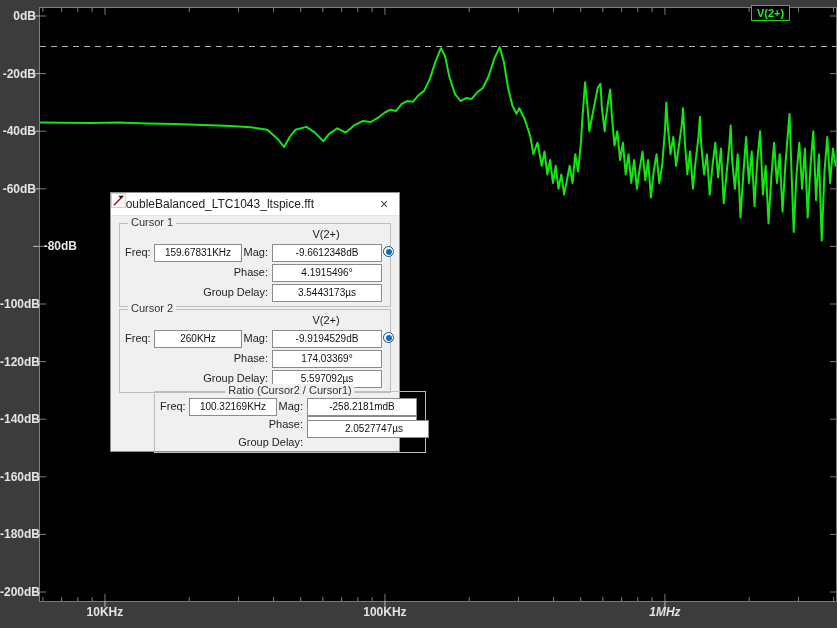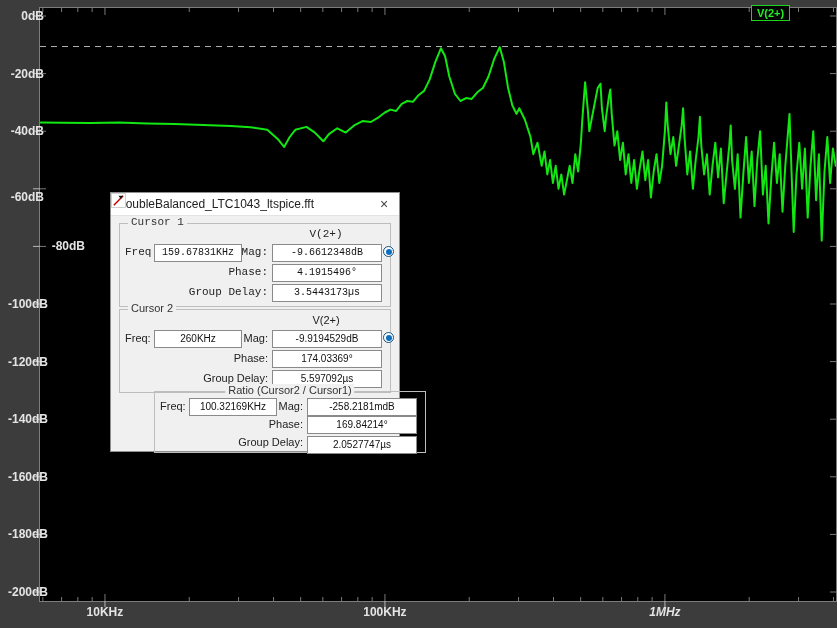--- a/index.html
+++ b/index.html
@@ -1,55 +1,55 @@
 <!DOCTYPE html>
 <html><head>
 <meta charset="utf-8">
 <style>
   html,body{margin:0;padding:0;background:#2e2e2e;}
   .screen{position:relative;width:837px;height:628px;background:#3c3c3c;overflow:hidden;
           font-family:"Liberation Sans",sans-serif;}
   .screen svg{position:absolute;left:0;top:0;}
   .axis-label{position:absolute;color:#e4e4e4;font-size:12px;font-weight:600;line-height:14px;}
-  .ylab{left:0;width:36px;text-align:right;padding-left:8px;}
+  .ylab{left:0;width:36px;text-align:right;}
   .xlab{width:80px;text-align:center;top:605px;}
   .legend{position:absolute;left:751px;top:5px;background:#050505;border:1px solid #1bd41b;
           color:#22ef22;font-size:11px;font-weight:700;padding:0 5px;line-height:14px;}
   
   .dialog{position:absolute;left:110px;top:192px;width:288px;height:258px;background:#f0f0f0;
           border:1px solid #8f8f8f;box-shadow:3px 4px 10px rgba(0,0,0,.5);font-size:11px;color:#1a1a1a;}
   .dlg-title{height:22px;background:#ffffff;display:flex;align-items:center;gap:5px;padding:0 6px;
              border-bottom:1px solid #e3e3e3;}
   .dlg-title .ttl{font-size:12px;color:#222;white-space:nowrap;overflow:hidden;}
   .dlg-close{margin-left:auto;width:18px;height:18px;text-align:center;line-height:18px;
              font-size:14px;color:#444;cursor:pointer;}
   .dlg-body{position:absolute;top:22px;left:0;right:0;bottom:0;}
   .group{position:absolute;left:8px;width:270px;border:1px solid #bdbdbd;}
-  .g1{top:8px;height:82px;font-family:Liberation Mono, monospace;}
+  .g1{top:8px;height:82px;}
   .g2{top:94px;height:82px;}
   .g3{top:176px;height:60px;margin-left:35px;}
   .gtitle{position:absolute;top:-8px;left:8px;background:#f0f0f0;padding:0 3px;color:#333;}
   .gtitle.center{left:50%;transform:translateX(-50%);white-space:nowrap;}
   .vlabel{position:absolute;top:4px;left:152px;width:108px;text-align:center;color:#222;}
   .flab{position:absolute;left:5px;color:#222;}
   .fbox{position:absolute;left:34px;width:86px;}
   .rlab{position:absolute;left:58px;width:90px;text-align:right;color:#222;}
   .vbox{position:absolute;left:152px;width:108px;}
   .box{height:16px;line-height:16px;background:#fff;border:1px solid #8a8a8a;text-align:center;
        white-space:nowrap;overflow:hidden;font-size:10px;color:#111;}
   .radio{position:absolute;left:263px;width:11px;height:11px;border-radius:50%;
          border:1px solid #12527e;background:#fff;box-sizing:border-box;}
   .radio.checked::after{content:"";position:absolute;left:1.5px;top:1.5px;width:6px;height:6px;
          border-radius:50%;background:#0b6fc0;}
   .row1{top:20px;} .row1l{top:22px;}
   .row2{top:40px;} .row2l{top:42px;}
   .row3{top:60px;} .row3l{top:62px;}
   .g3 .row1{top:6px;}  .g3 .row1l{top:8px;}
   .g3 .row2{top:24px;} .g3 .row2l{top:26px;}
-  .g3 .row3{top:44px;} .g3 .row3l{top:44px;}
+  .g3 .row3{top:28px;padding-left:12px;} .g3 .row3l{top:44px;}
 </style>
 </head>
 <body>
 
 <div class="screen">
 
   <svg id="plot-svg" width="837" height="628" viewBox="0 0 837 628">
       <rect x="39.5" y="7.5" width="797" height="594" fill="#000000" stroke="#7d7d7d" stroke-width="1"></rect>
       <defs>
         <clipPath id="pc">
@@ -147,21 +147,21 @@
         <line x1="833.4969233545755" y1="601" x2="833.4969233545755" y2="597" stroke="#7a7a7a" stroke-width="1"></line>
         <line x1="833.4969233545755" y1="8" x2="833.4969233545755" y2="12" stroke="#7a7a7a" stroke-width="1"></line>
       </g>
       <path d="M40.6 122.6 L63.0 122.8 L91.0 123.1 L119.0 122.6 L147.0 123.4 L175.0 124.0 L203.0 124.9 L231.0 126.0 L250.5 127.2 L267.3 129.8 L278.5 139.8 L284.1 147.0 L289.7 137.0 L295.3 129.8 L306.5 126.9 L314.9 132.6 L323.3 141.3 L328.9 134.1 L337.3 128.3 L345.7 132.6 L354.1 125.4 L362.5 121.1 L370.9 122.0 L379.3 116.8 L384.9 112.5 L390.5 109.6 L396.1 111.0 L401.7 103.8 L407.3 101.0 L412.9 101.8 L418.5 95.2 L424.1 90.9 L429.7 79.4 L435.3 62.1 L440.9 48.3 L445.1 56.3 L449.3 76.5 L454.9 93.8 L460.5 101.0 L466.1 98.1 L471.7 98.9 L477.3 92.3 L482.9 88.0 L488.5 76.5 L494.1 59.2 L499.7 47.1 L503.9 62.1 L508.1 88.0 L512.3 105.3 L516.5 113.9 L519.3 108.2 L524.9 119.7 L530.5 137.0 L533.3 154.2 L537.5 142.7 L541.7 165.8 L544.5 151.4 L547.3 174.4 L550.1 160.0 L552.9 183.0 L555.7 165.8 L558.5 188.8 L561.3 174.4 L564.1 194.6 L566.9 180.2 L569.7 165.8 L572.5 183.0 L575.3 154.2 L578.1 171.5 L580.9 142.7 L582.3 119.7 L585.1 82.2 L587.9 111.0 L589.3 131.2 L592.1 116.8 L594.9 102.4 L597.7 88.0 L600.5 83.7 L601.9 108.2 L604.7 131.2 L606.1 116.8 L608.9 96.6 L610.3 89.4 L611.7 113.9 L614.5 145.6 L617.3 131.2 L620.1 160.0 L622.9 142.7 L625.7 174.4 L628.5 154.2 L631.3 183.0 L634.1 160.0 L636.9 188.8 L639.7 168.6 L642.5 151.4 L645.3 180.2 L648.1 160.0 L650.9 197.4 L653.7 171.5 L656.5 154.2 L659.3 183.0 L662.1 165.8 L664.9 131.2 L666.3 102.4 L667.7 125.4 L670.5 154.2 L673.3 137.0 L676.1 165.8 L678.9 145.6 L681.7 125.4 L683.1 108.2 L684.5 137.0 L687.3 174.4 L690.1 151.4 L692.9 188.8 L695.7 160.0 L698.5 137.0 L699.9 116.8 L701.3 145.6 L704.1 174.4 L706.9 154.2 L709.7 194.6 L712.5 165.8 L715.3 142.7 L718.1 177.3 L720.9 148.5 L723.7 203.2 L726.5 174.4 L729.3 145.6 L730.7 125.4 L732.1 160.0 L734.9 188.8 L737.7 154.2 L740.5 217.6 L743.3 174.4 L746.1 137.0 L748.9 183.0 L751.7 151.4 L754.5 206.1 L757.3 160.0 L760.1 131.2 L762.9 194.6 L765.7 165.8 L768.5 223.4 L771.3 177.3 L774.1 142.7 L776.9 183.0 L779.7 154.2 L782.5 211.8 L785.3 165.8 L788.1 131.2 L789.5 113.9 L790.9 154.2 L793.7 232.0 L796.5 174.4 L799.3 142.7 L802.1 188.8 L804.9 148.5 L807.7 217.6 L810.5 165.8 L813.3 131.2 L816.1 200.3 L818.9 154.2 L821.7 240.6 L824.5 171.5 L827.3 137.0 L830.1 183.0 L832.9 148.5 L835.7 165.8 " fill="none" stroke="#12e712" stroke-width="2" stroke-linejoin="round" stroke-linecap="round" clip-path="url(#pc)"></path>
     </svg>
 
   <div id="labels">
       <div class="axis-label ylab" style="top: 9px;">0dB</div>
       <div class="axis-label ylab" style="top: 66.6px;">-20dB</div>
       <div class="axis-label ylab" style="top: 124.2px;">-40dB</div>
-      <div class="axis-label ylab" style="top: 181.8px; margin-top: 8px;">-60dB</div>
+      <div class="axis-label ylab" style="top: 181.8px;">-60dB</div>
       <div class="axis-label ylab" style="top: 239.4px; margin-left: 41px;">-80dB</div>
       <div class="axis-label ylab" style="top: 297px;">-100dB</div>
       <div class="axis-label ylab" style="top: 354.6px;">-120dB</div>
       <div class="axis-label ylab" style="top: 412.2px;">-140dB</div>
       <div class="axis-label ylab" style="top: 469.8px;">-160dB</div>
       <div class="axis-label ylab" style="top: 527.4px;">-180dB</div>
       <div class="axis-label ylab" style="top: 585px;">-200dB</div>
       <div class="axis-label xlab" style="left: 64.9567px;">10KHz</div>
       <div class="axis-label xlab" style="left: 344.943px;">100KHz</div>
       <div class="axis-label xlab" style="left: 624.929px; font-style: italic;">1MHz</div>

